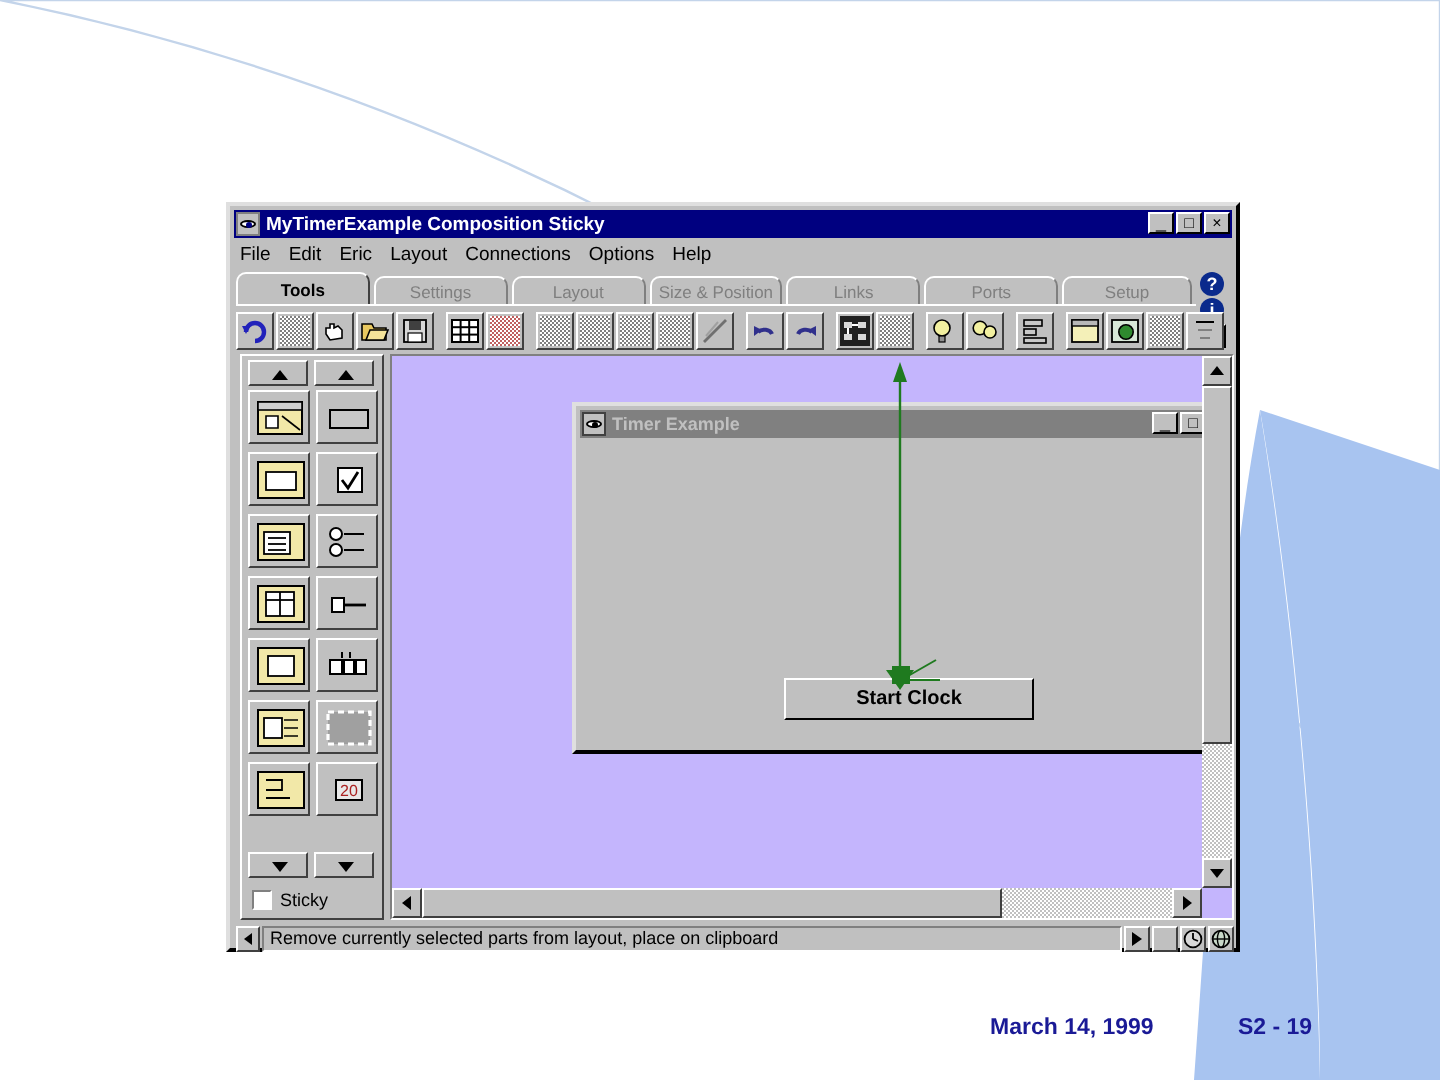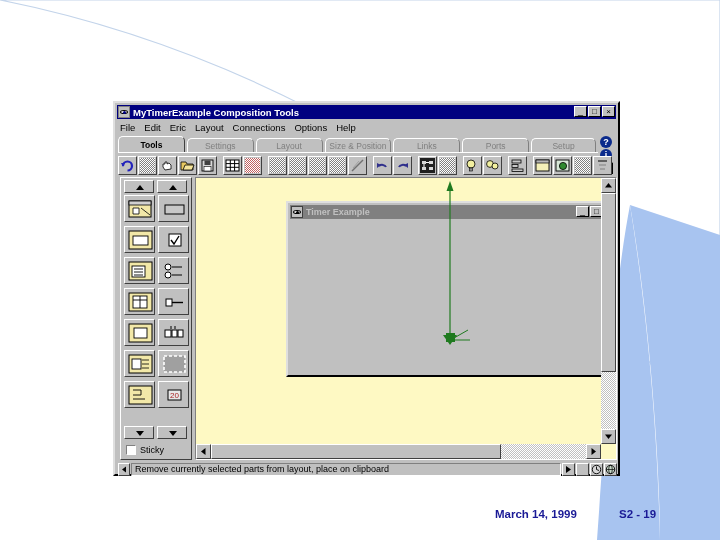--- a/index.html
+++ b/index.html
@@ -261,21 +261,21 @@
   .chk {
     width:10px;height:10px;background:#ffffff;
     border-top:1px solid #808080;border-left:1px solid #808080;
     border-right:1px solid #ffffff;border-bottom:1px solid #ffffff;
     box-sizing:border-box;
   }
 
   .canvas-wrap {
     position:absolute; left:77px; top:0;
     width:422px; height:283px;
-    background:#fef9c3;
+    background:#c4b5fd;
     border-top:1px solid #808080; border-left:1px solid #808080;
     border-right:1px solid #ffffff; border-bottom:1px solid #ffffff;
     box-sizing:border-box;
     overflow:hidden;
   }
 
   
   .sb-v {
     position:absolute; right:0; top:0; width:15px; bottom:15px;
     background:#c0c0c0;
@@ -393,21 +393,21 @@
     <path d="M0,0 C200,40 420,140 620,330 C670,380 700,430 720,470 L720,0 Z" fill="none" stroke="#c3d4ea" stroke-width="1.2"></path>
     <path d="M630,205 L720,235 L720,540 L660,540 C660,470 650,320 630,205 Z" fill="#a8c4f0"></path>
     <path d="M630,205 C650,330 658,450 660,540 L597,540 C605,430 612,300 630,205 Z" fill="#a8c4f0"></path>
   </svg>
 
 
   <div class="app-window">
 
     <div class="titlebar">
       <div class="tb-icon"></div>
-      <div class="tb-title">MyTimerExample   Composition Tools</div>
+      <div class="tb-title">MyTimerExample   Composition Sticky</div>
       <div class="tb-buttons">
         <div class="tb-btn min">
             <span class="g">_</span>
           </div>
         <div class="tb-btn">
             <span class="g">□</span>
           </div>
         <div class="tb-btn">
             <span class="g">×</span>
           </div>
@@ -721,20 +721,21 @@
                   <span class="g">_</span>
                 </div>
               <div class="tb-btn">
                   <span class="g">□</span>
                 </div>
               <div class="tb-btn">
                   <span class="g">×</span>
                 </div>
             </div>
           </div>
+          <div class="start-btn">Start Clock</div>
         </div>
 
         <svg class="conn-svg" viewBox="0 0 422 283">
           <line x1="254" y1="10" x2="254" y2="160" stroke="#1f7a1f" stroke-width="1.2"></line>
           <polygon points="254,3 250.5,13 257.5,13" fill="#1f7a1f"></polygon>
           <polygon points="254,167 247,157 261,157" fill="#1f7a1f"></polygon>
           <rect x="250" y="155" width="9" height="9" fill="#1f7a1f"></rect>
           <line x1="258" y1="160" x2="272" y2="152" stroke="#1f7a1f" stroke-width="1"></line>
           <line x1="258" y1="162" x2="274" y2="162" stroke="#1f7a1f" stroke-width="1"></line>
         </svg>

